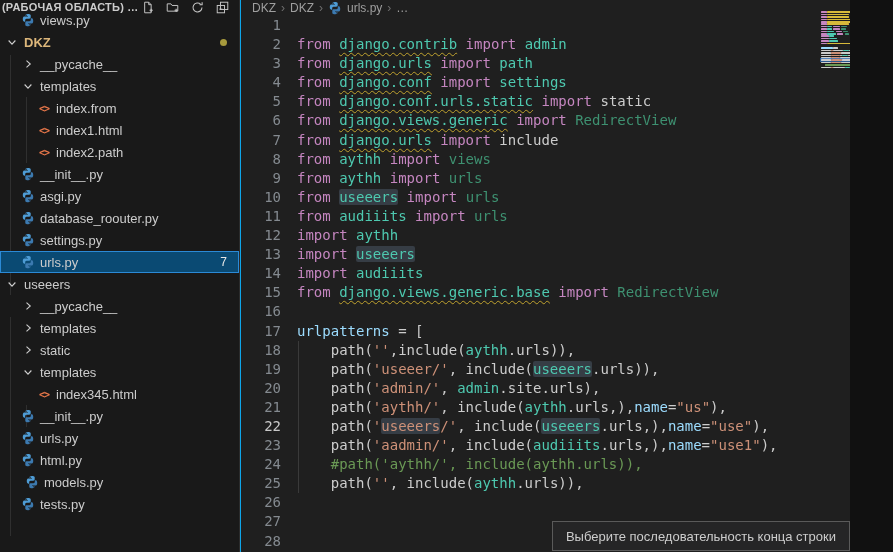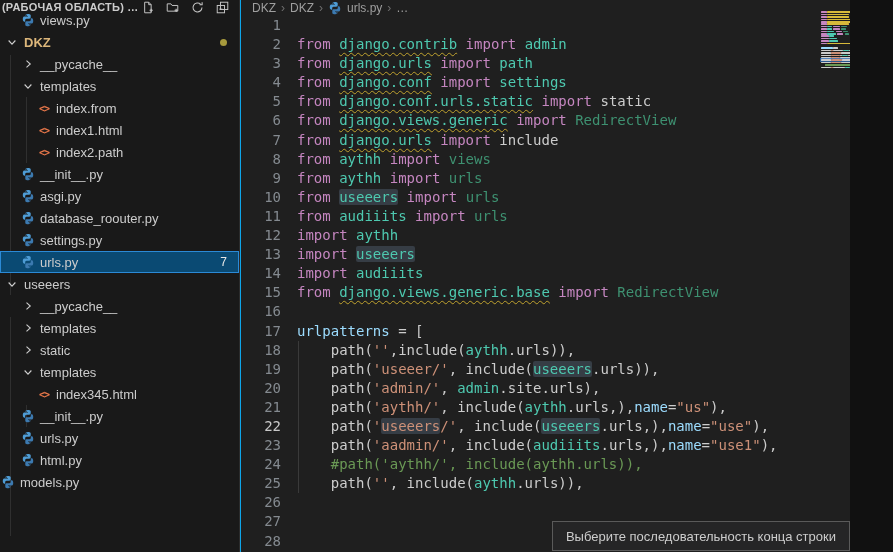--- a/index.html
+++ b/index.html
@@ -263,28 +263,37 @@
         </div>
         <div class="trow" style="padding-left: 20px;">
           <span class="ficon">
             <svg width="14" height="14" viewBox="0 0 16 16">
   <path fill="#4e9cd5" d="M7.9 1C5.1 1 5.3 2.2 5.3 2.2l0 1.3h2.7v.5H4S2 3.8 2 6.9s1.8 3 1.8 3h1V8.3S4.7 6.5 6.5 6.5h2.9s1.7.1 1.7-1.6V2.7S11.4 1 7.9 1zM6.4 2a.6.6 0 1 1 0 1.2A.6.6 0 0 1 6.4 2z"></path>
   <path fill="#3c7ab0" d="M8.1 15c2.8 0 2.6-1.2 2.6-1.2l0-1.3H8v-.5h4s2 .2 2-2.9-1.8-3-1.8-3h-1v1.6s.1 1.8-1.7 1.8H6.6s-1.7-.1-1.7 1.6v2.2S4.6 15 8.1 15zm1.5-1a.6.6 0 1 1 0-1.2.6.6 0 0 1 0 1.2z"></path>
             </svg>
           </span>
           <span class="lbl">html.py</span>
         </div>
-        <div class="trow" style="">
+        <div class="trow" style=" margin-left: 24px;">
           <span class="ficon">
             <svg width="14" height="14" viewBox="0 0 16 16">
   <path fill="#4e9cd5" d="M7.9 1C5.1 1 5.3 2.2 5.3 2.2l0 1.3h2.7v.5H4S2 3.8 2 6.9s1.8 3 1.8 3h1V8.3S4.7 6.5 6.5 6.5h2.9s1.7.1 1.7-1.6V2.7S11.4 1 7.9 1zM6.4 2a.6.6 0 1 1 0 1.2A.6.6 0 0 1 6.4 2z"></path>
   <path fill="#3c7ab0" d="M8.1 15c2.8 0 2.6-1.2 2.6-1.2l0-1.3H8v-.5h4s2 .2 2-2.9-1.8-3-1.8-3h-1v1.6s.1 1.8-1.7 1.8H6.6s-1.7-.1-1.7 1.6v2.2S4.6 15 8.1 15zm1.5-1a.6.6 0 1 1 0-1.2.6.6 0 0 1 0 1.2z"></path>
             </svg>
           </span>
           <span class="lbl">models.py</span>
+        </div>
+        <div class="trow" style="padding-left: 20px;">
+          <span class="ficon">
+            <svg width="14" height="14" viewBox="0 0 16 16">
+  <path fill="#4e9cd5" d="M7.9 1C5.1 1 5.3 2.2 5.3 2.2l0 1.3h2.7v.5H4S2 3.8 2 6.9s1.8 3 1.8 3h1V8.3S4.7 6.5 6.5 6.5h2.9s1.7.1 1.7-1.6V2.7S11.4 1 7.9 1zM6.4 2a.6.6 0 1 1 0 1.2A.6.6 0 0 1 6.4 2z"></path>
+  <path fill="#3c7ab0" d="M8.1 15c2.8 0 2.6-1.2 2.6-1.2l0-1.3H8v-.5h4s2 .2 2-2.9-1.8-3-1.8-3h-1v1.6s.1 1.8-1.7 1.8H6.6s-1.7-.1-1.7 1.6v2.2S4.6 15 8.1 15zm1.5-1a.6.6 0 1 1 0-1.2.6.6 0 0 1 0 1.2z"></path>
+            </svg>
+          </span>
+          <span class="lbl">tests.py</span>
         </div>
       </div>
 
     <div class="guide" style="left:10px;top:55px;height:240px;"></div>
     <div class="guide" style="left:26px;top:97px;height:66px;"></div>
     <div class="guide" style="left:10px;top:317px;height:219px;"></div>
     <div class="guide" style="left:26px;top:405px;height:22px;"></div>
 
   </aside>
 

